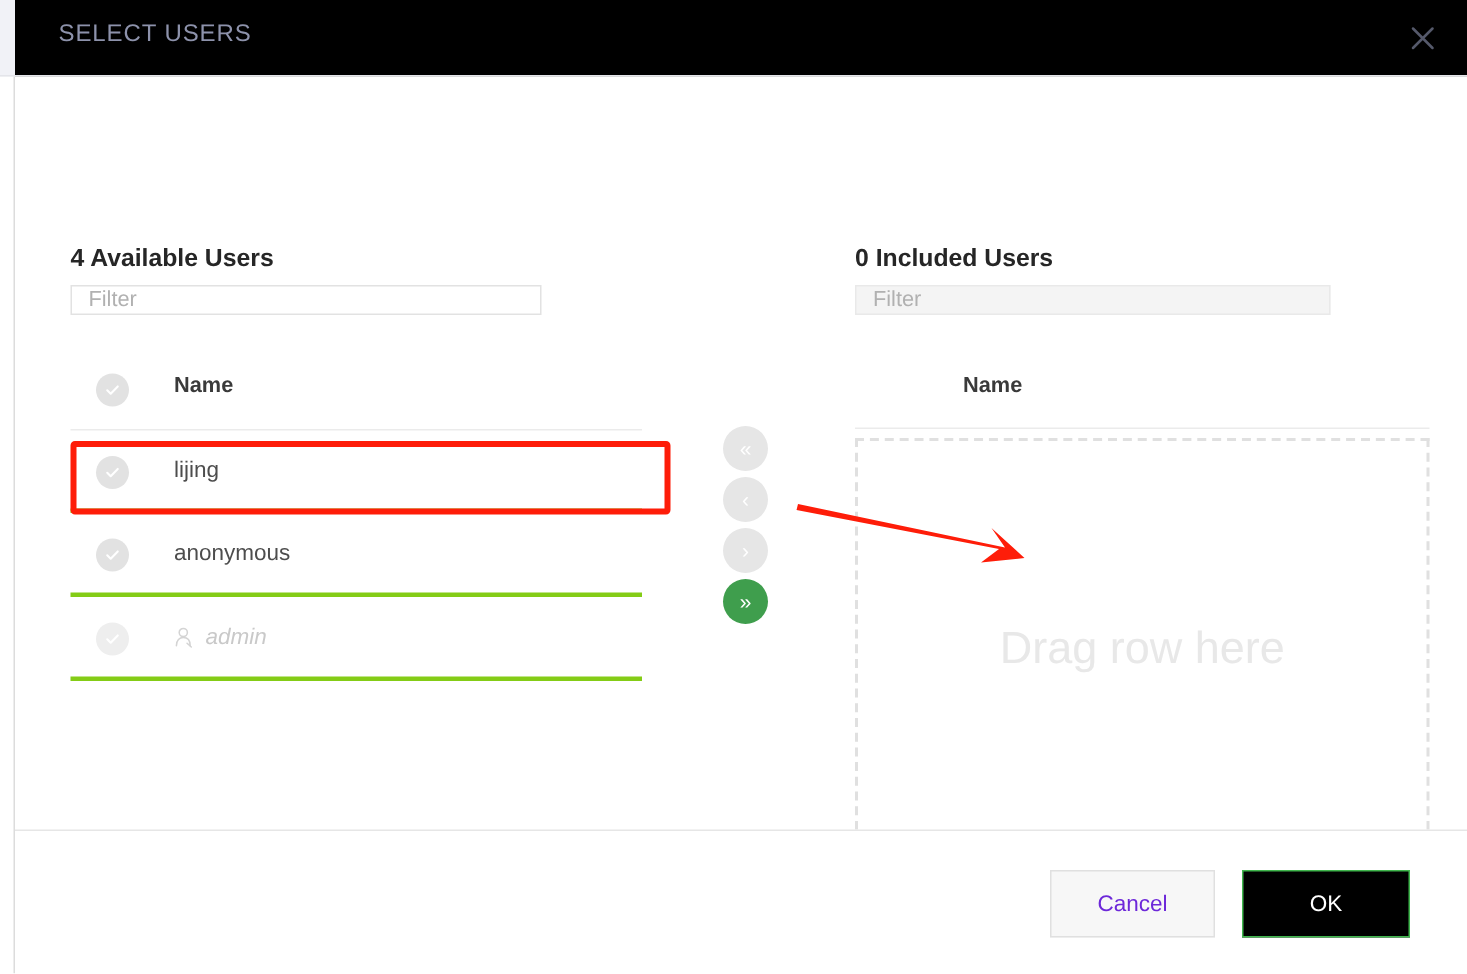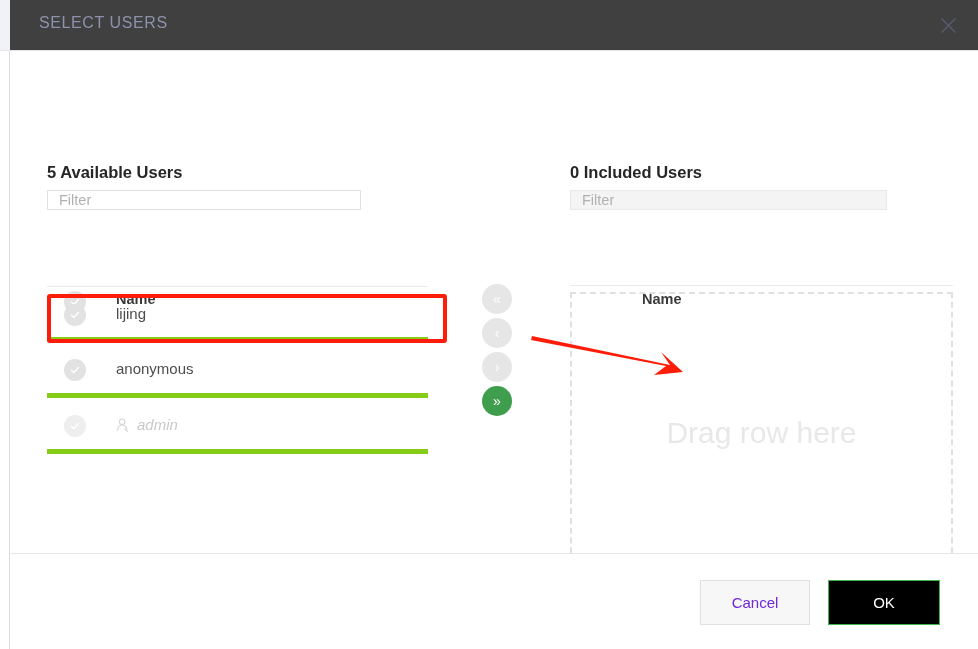--- a/index.html
+++ b/index.html
@@ -40,21 +40,21 @@
     width: 968px;
     height: 649px;
     background: #ffffff;
     box-sizing: border-box;
   }
 
   
   #modal-header {
     position: relative;
     height: 51px;
-    background: #404040;
+    background: #000000;
     border-bottom: 1px solid #e4e5ea;
     box-sizing: border-box;
     text-decoration: underline;
   }
   #modal-title {
     position: absolute;
     left: 29px;
     top: 14px;
     font-size: 16px;
     letter-spacing: 0.6px;
@@ -106,21 +106,20 @@
   .filter-input::placeholder { color: #b1b1b1; opacity: 1; }
   .filter-input:disabled {
     background: #f4f4f4;
     border-color: #e9e9e9;
   }
 
   
   .list-head {
     position: absolute;
     height: 38px;
-    margin-top: 42px;
   }
   .list-head .col-name {
     position: absolute;
     font-size: 14.5px;
     font-weight: bold;
     color: #3a3a3a;
     top: 8px;
   }
 
   
@@ -140,21 +139,21 @@
   
   #available-list {
     position: absolute;
     left: 37px;
     top: 235px;
     width: 381px;
   }
   .user-row {
     position: relative;
     height: 56px;
-    border-bottom: 5px solid #84cc16;
+    border-bottom: 3px solid #84cc16;
     box-sizing: border-box;
     cursor: pointer;
   }
   .user-row:first-child { border-top: 1px solid #ebebeb; }
   .user-row .row-check {
     top: 17px;
     left: 17px;
   }
   .user-row .row-label {
     position: absolute;
@@ -295,21 +294,21 @@
     <div id="modal-title">SELECT USERS</div>
     <div id="close-button">
       <svg width="17" height="17" viewBox="0 0 17 17" aria-hidden="true">
         <path d="M2 2 L15 15 M15 2 L2 15" stroke="#55596b" stroke-width="1.7" fill="none" stroke-linecap="round"></path>
       </svg>
     </div>
   </div>
 
   <div id="modal-body">
 
-    <div class="panel-heading" style="left:37px; top:112px;">5 Available Users</div>
+    <div class="panel-heading" style="left:37px; top:112px;">4 Available Users</div>
 
     <input class="filter-input" style="left: 37px; top: 139px; width: 314px;" placeholder="Filter">
 
     <div class="list-head" style="left:37px; top:190px; width:381px;">
       <div class="check-circle" style="left:17px; top:8px;">
         <svg width="12" height="12" viewBox="0 0 12 12" aria-hidden="true">
           <path d="M2.5 6.2 L4.8 8.5 L9.5 3.6" stroke="#ffffff" stroke-width="1.4" fill="none" stroke-linecap="round" stroke-linejoin="round"></path>
         </svg>
       </div>
       <div class="col-name" style="left:69px;">Name</div>

